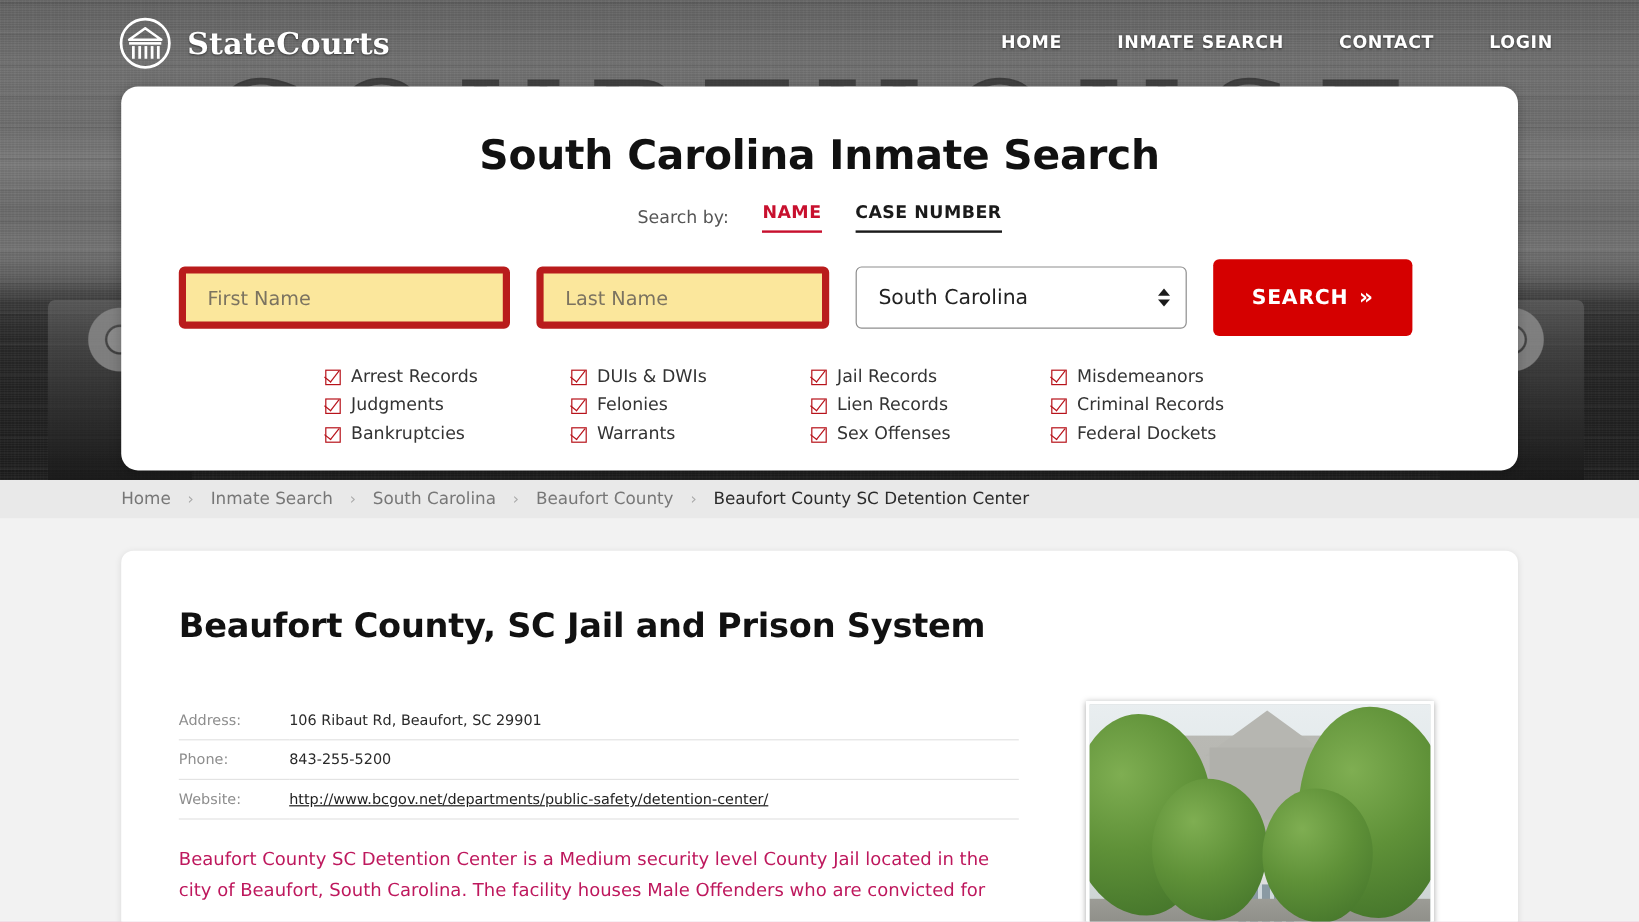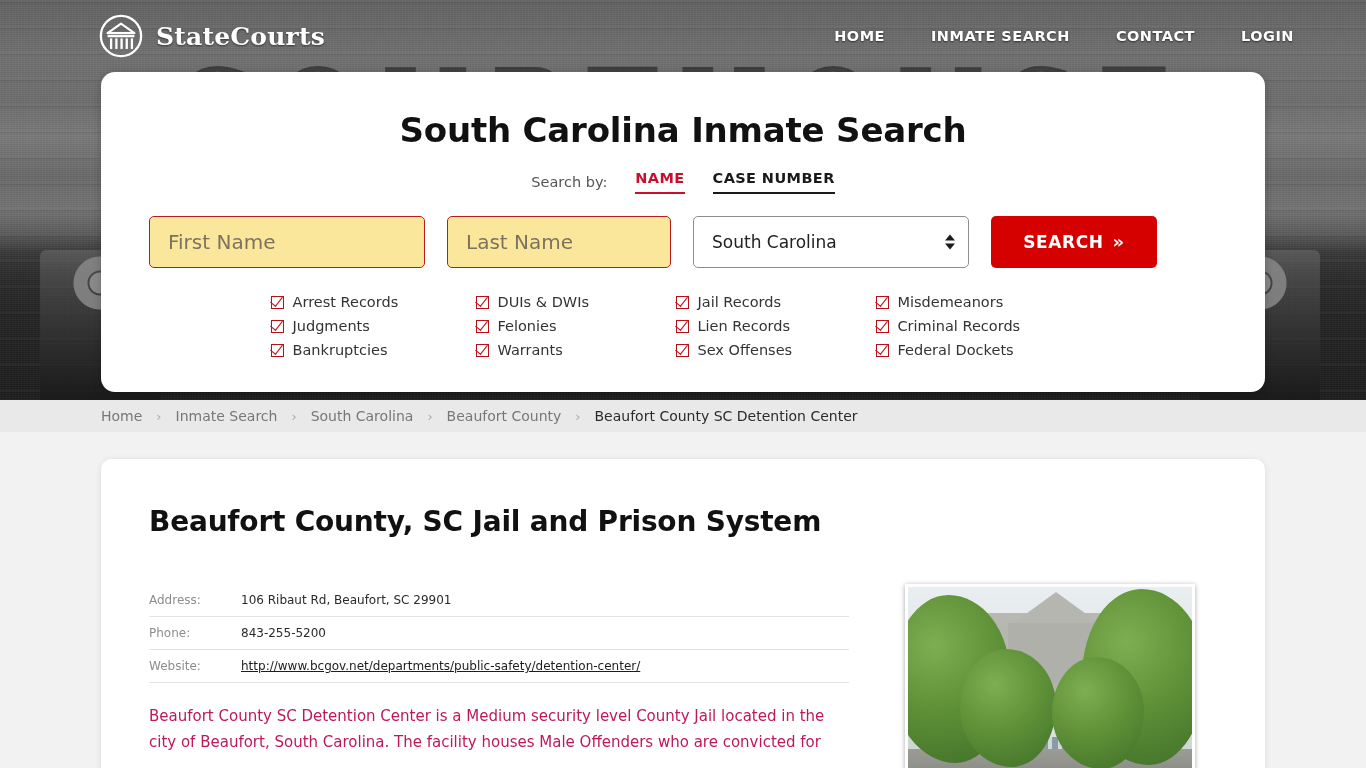--- a/index.html
+++ b/index.html
@@ -165,32 +165,32 @@
 
   .form-row {
     margin-top: 22px;
     display: flex;
     align-items: center;
     gap: 22px;
     padding: 0 14px;
   }
   .field {
     height: 52px;
-    border: 1px solid #b91c1c;
+    border: 6px solid #b91c1c;
     border-radius: 5px;
     background: #fbe79c;
     padding: 0 18px;
-    font-size: 20px;
+    font-size: 16px;
     color: #3d3d33;
     font-family: "DejaVu Sans", "Liberation Sans", sans-serif;
     outline: none;
   }
   .field::placeholder { color: #7b7360; opacity: 1; }
   .field.first { width: 276px; }
-  .field.last  { width: 224px; }
+  .field.last  { width: 244px; }
   .select-wrap { position: relative; width: 276px; height: 52px; }
   .select-box {
     width: 100%; height: 100%;
     border: 1px solid #8e8e8e;
     border-radius: 5px;
     background: #ffffff;
     display: flex;
     align-items: center;
     padding: 0 34px 0 18px;
     font-size: 17px;
@@ -207,21 +207,21 @@
   .select-arrows i {
     display: block;
     width: 0; height: 0;
     border-left: 5px solid transparent;
     border-right: 5px solid transparent;
   }
   .select-arrows i.up   { border-bottom: 6px solid #1b1b1b; }
   .select-arrows i.down { border-top: 6px solid #1b1b1b; }
 
   .search-btn {
-    width: 166px; height: 52px;
+    width: 166px; height: 64px;
     background: #d50000;
     border: none;
     border-radius: 5px;
     color: #ffffff;
     font-weight: bold;
     font-size: 17px;
     letter-spacing: .6px;
     cursor: pointer;
     display: flex;
     align-items: center;

